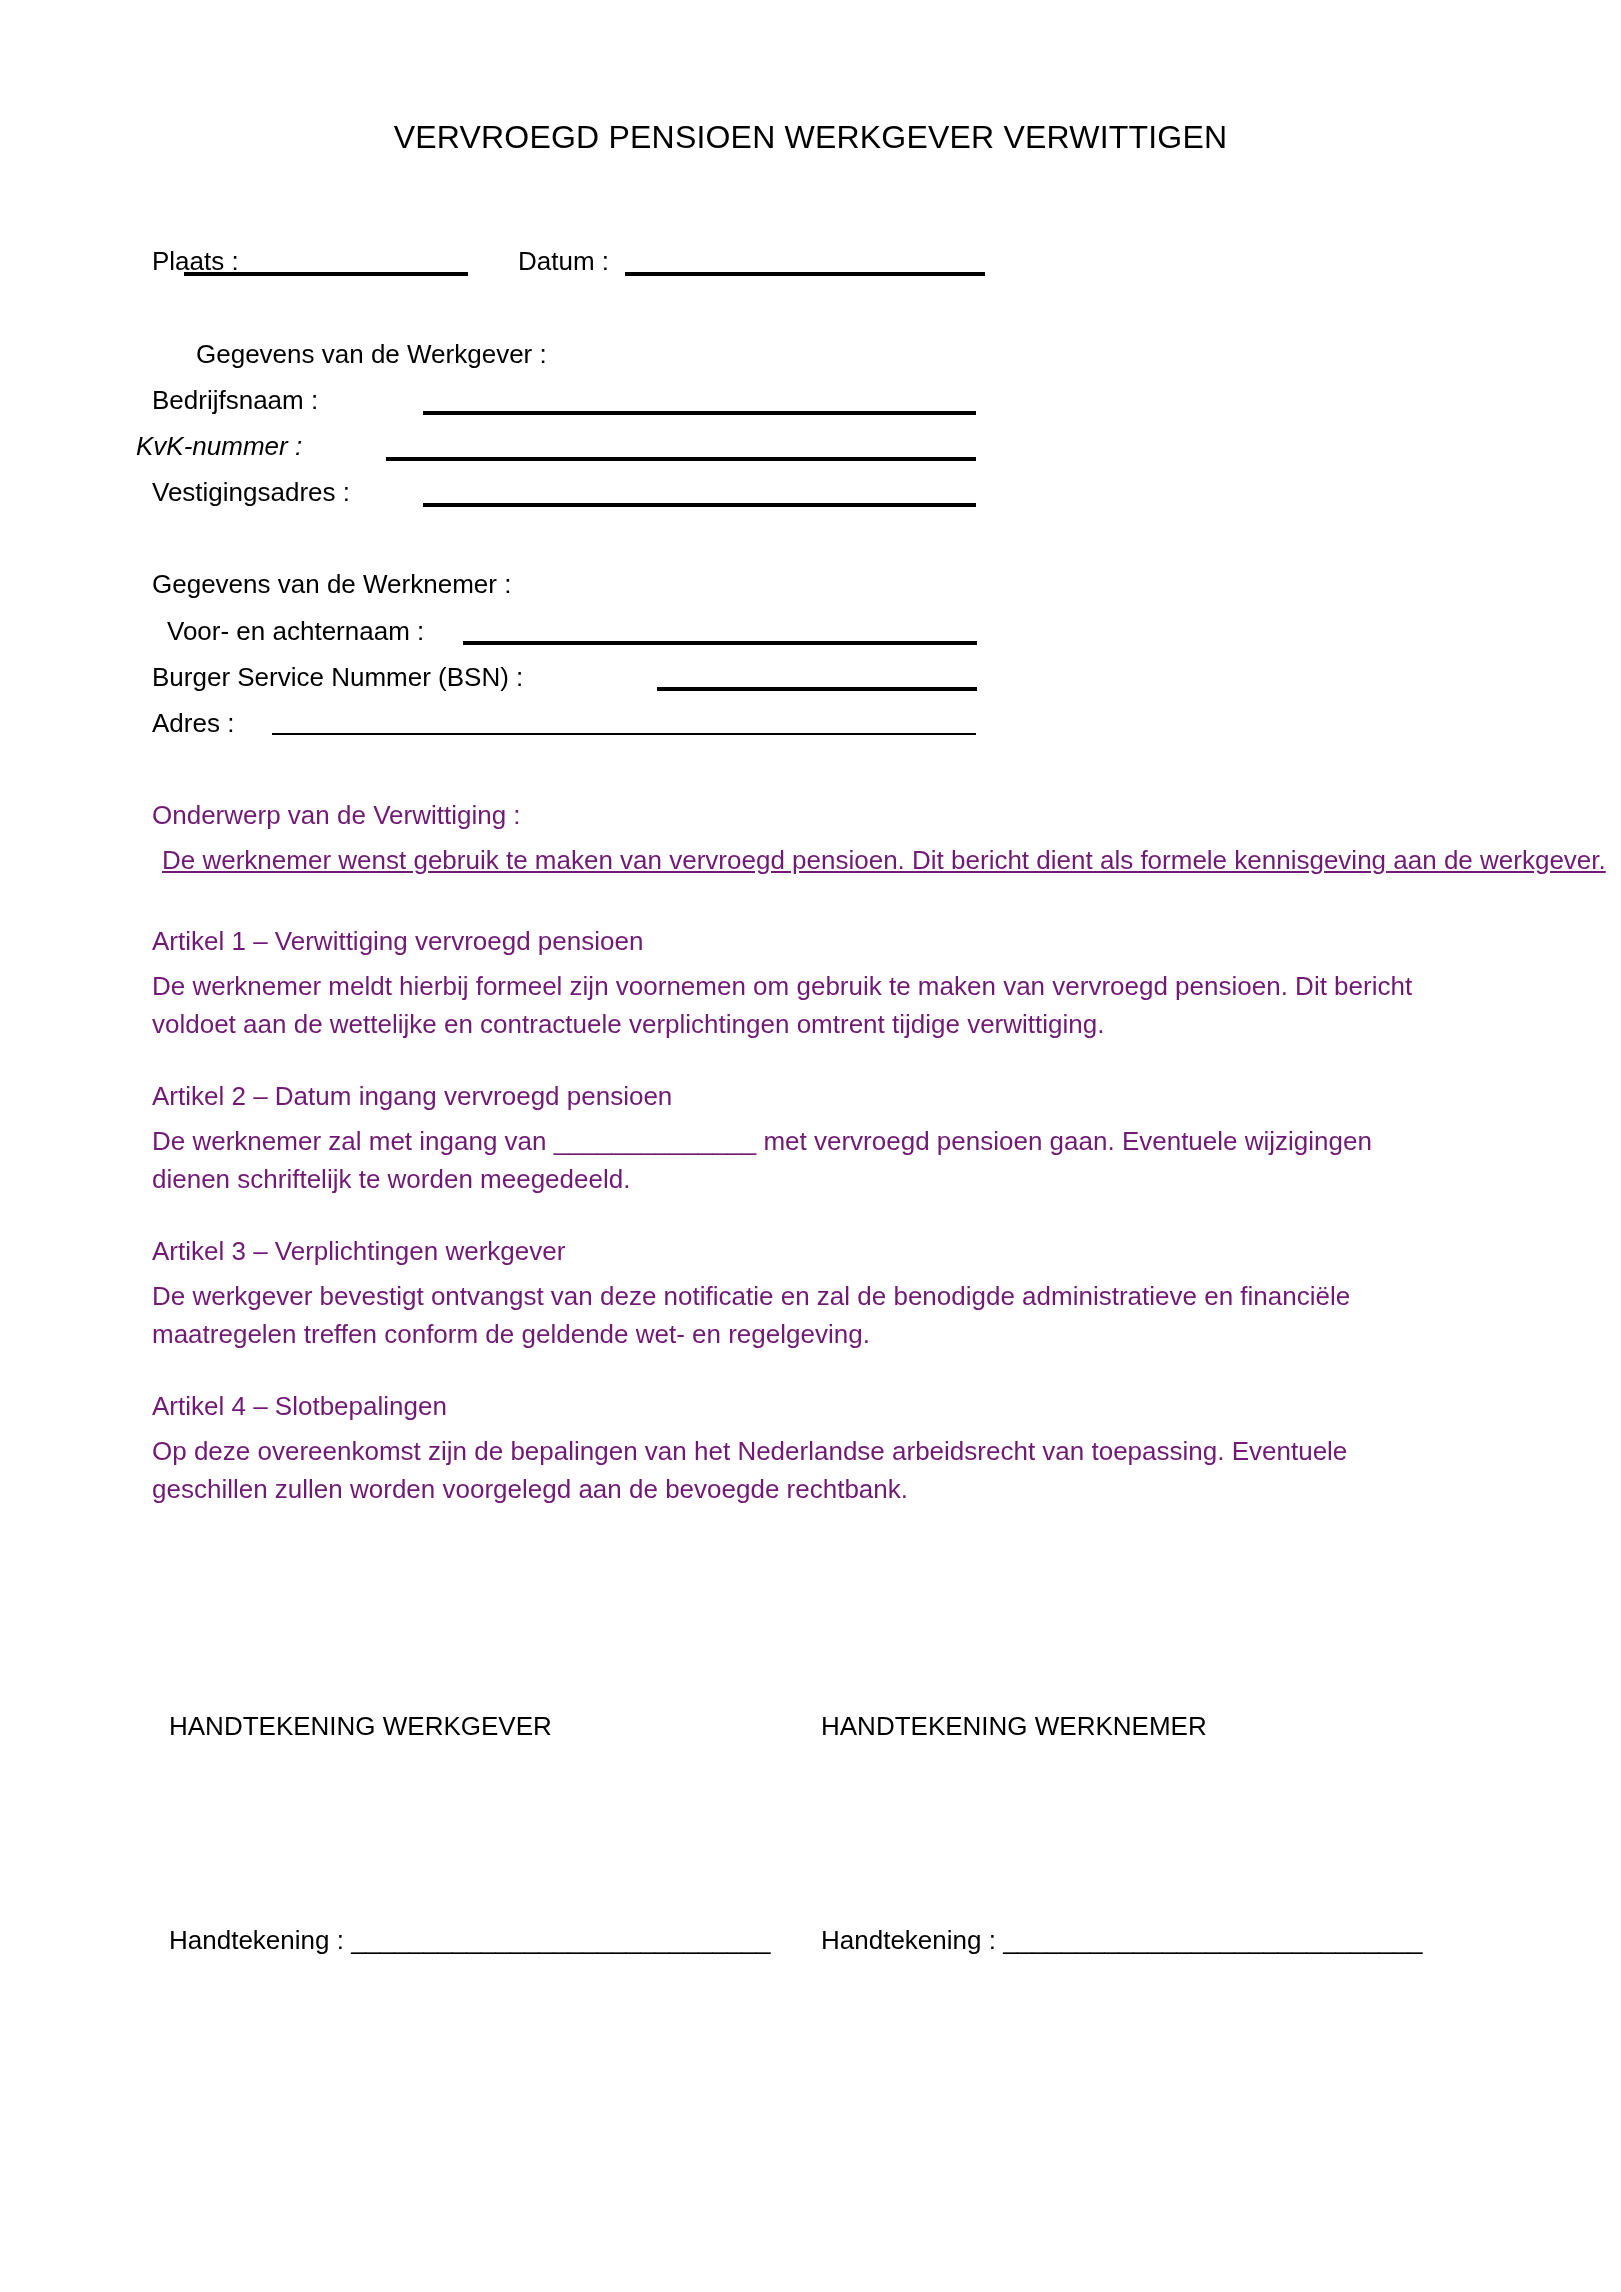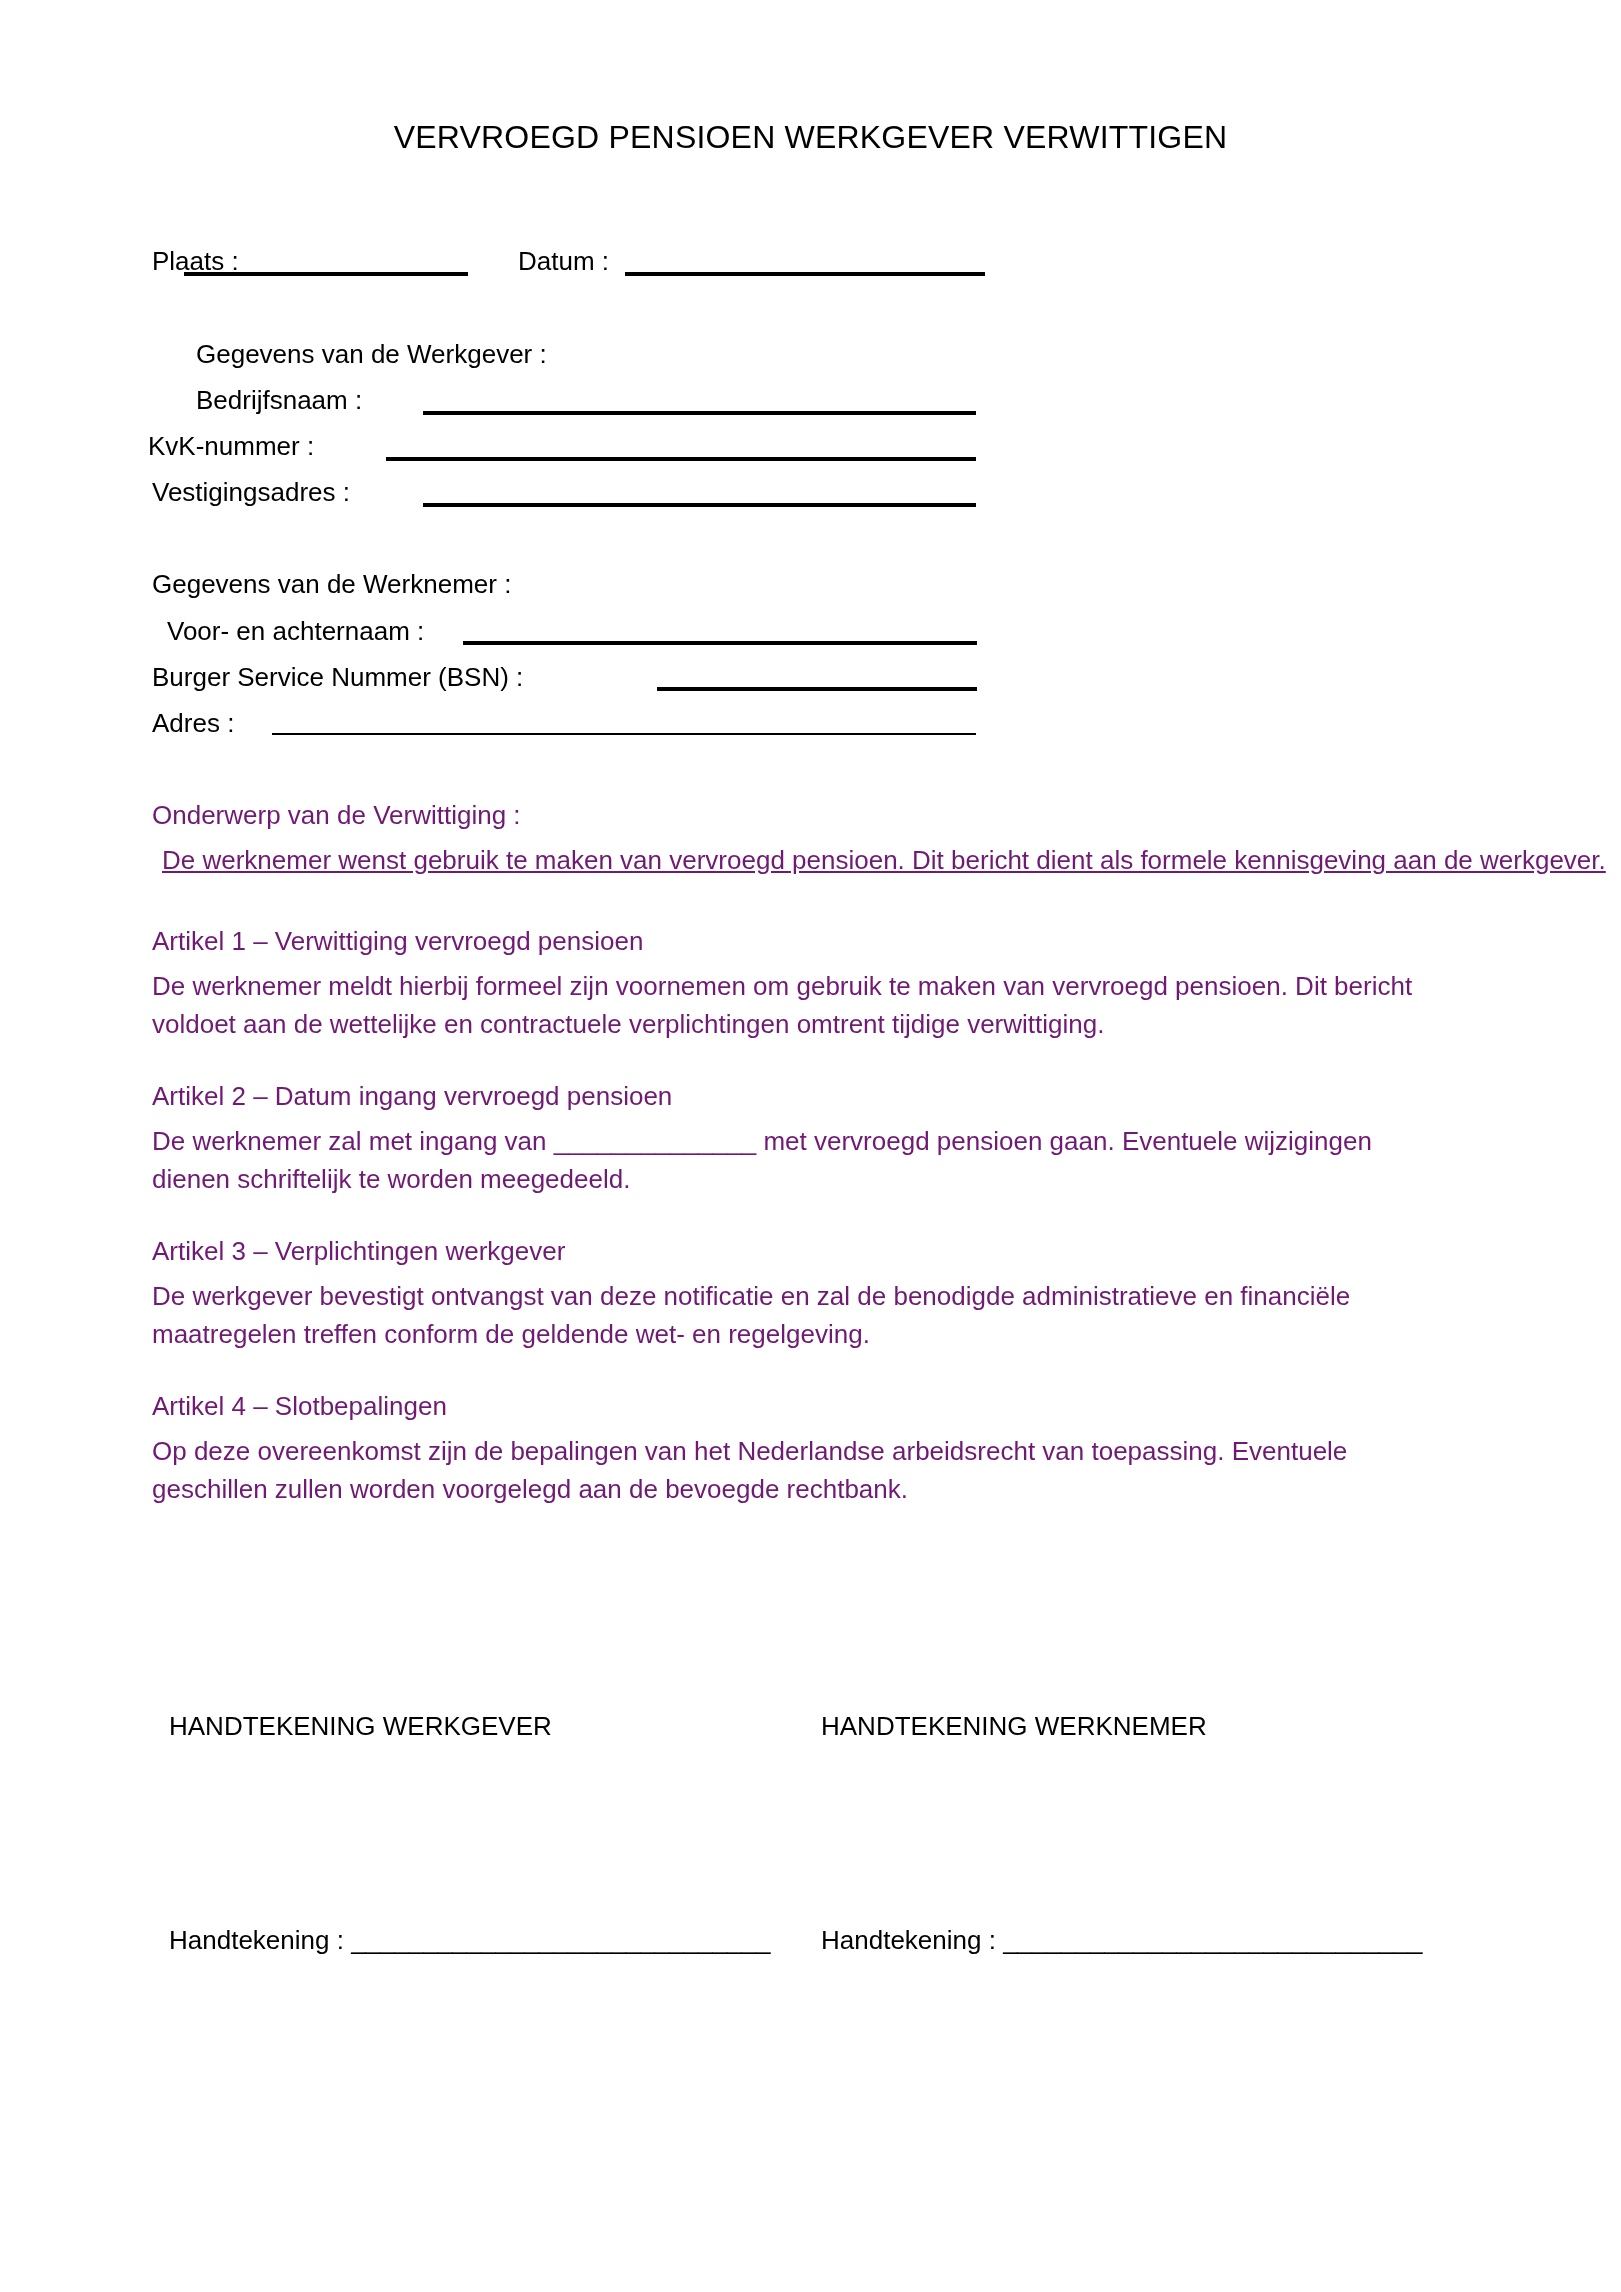--- a/index.html
+++ b/index.html
@@ -90,24 +90,24 @@
   <div class="doc-title">VERVROEGD PENSIOEN WERKGEVER VERWITTIGEN</div>
 
   <div class="t" style="left:152px; top:245px;">Plaats :</div>
   <div class="rule" style="left:184px; top:272px; width:284px;"></div>
 
   <div class="t" style="left:518px; top:245px;">Datum :</div>
   <div class="rule" style="left:625px; top:272px; width:360px;"></div>
 
   <div class="t" style="left:152px; top:338px;margin-left:44px;">Gegevens van de Werkgever :</div>
 
-  <div class="t" style="left:152px; top:384px;margin-left:44px;">Bedrijfsnaam :</div>
+  <div class="t" style="left:152px; top:384px;">Bedrijfsnaam :</div>
   <div class="rule" style="left:423px; top:411px; width:553px;"></div>
 
-  <div class="t" style="left:148px; top:430px;">KvK-nummer :</div>
+  <div class="t" style="left:136px; top:430px;font-style:italic;">KvK-nummer :</div>
   <div class="rule" style="left:386px; top:457px; width:590px;"></div>
 
   <div class="t" style="left:152px; top:476px;">Vestigingsadres :</div>
   <div class="rule" style="left:423px; top:503px; width:553px;"></div>
 
   <div class="t" style="left:152px; top:568px;">Gegevens van de Werknemer :</div>
 
   <div class="t" style="left:167px; top:615px;">Voor- en achternaam :</div>
   <div class="rule" style="left:463px; top:641px; width:514px;"></div>
 

